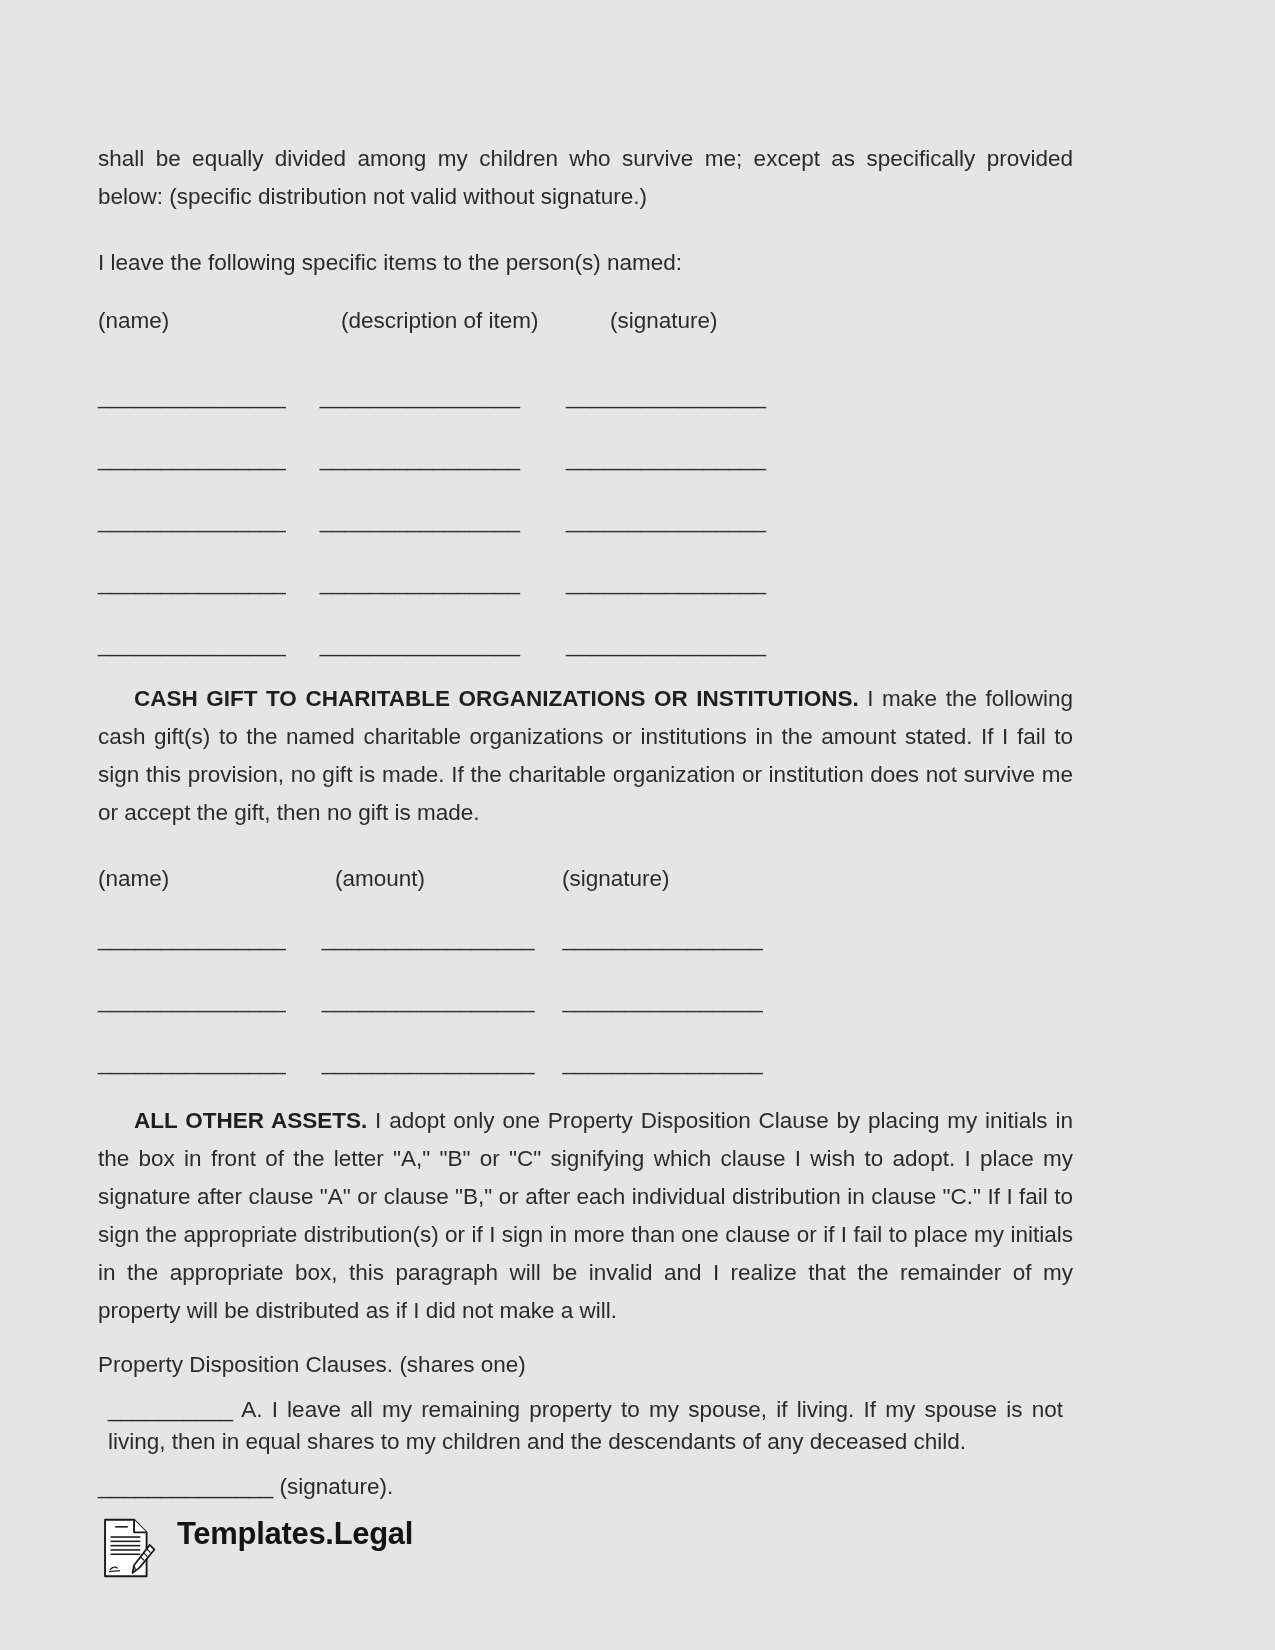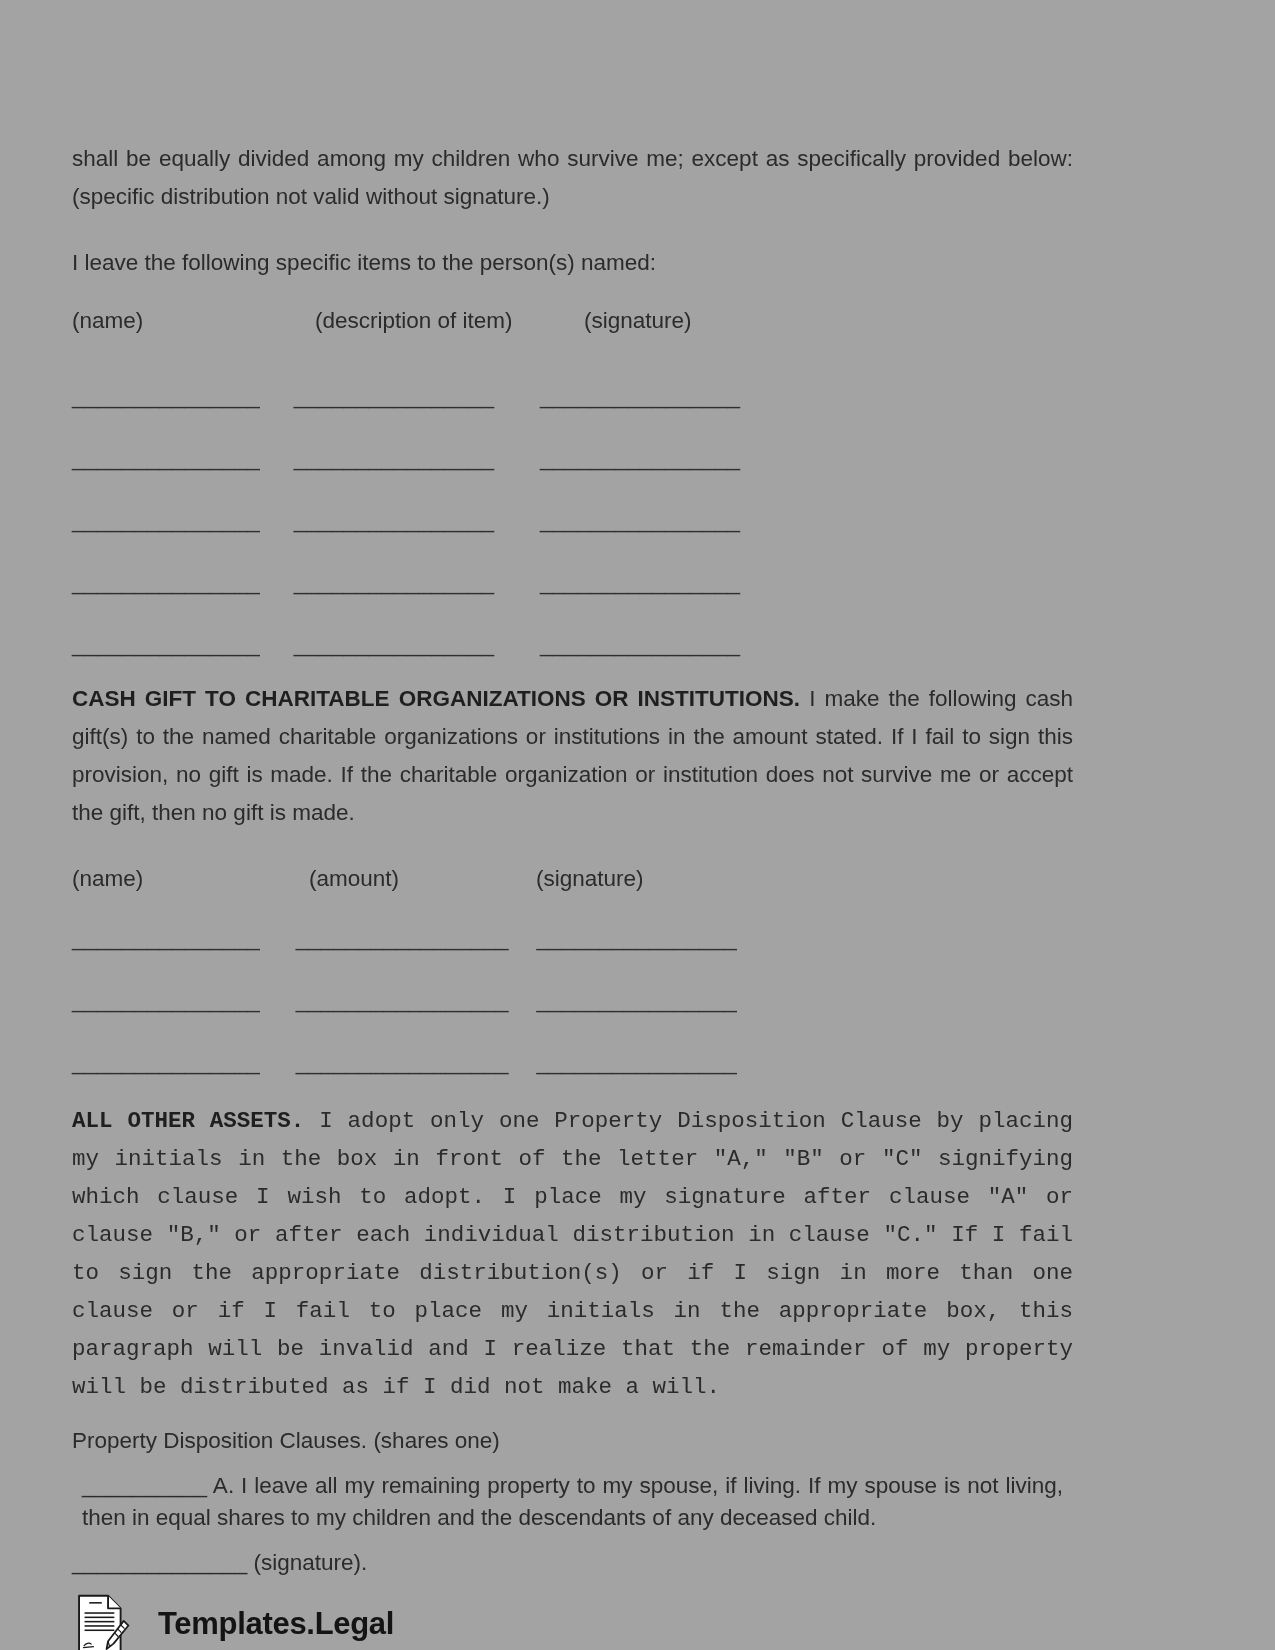--- a/index.html
+++ b/index.html
@@ -12,38 +12,39 @@
     height: 1650px;
     overflow: hidden;
     font-family: "Liberation Sans", sans-serif;
     color: #2b2b2b;
   }
   .page {
     position: relative;
     box-sizing: border-box;
     width: 1275px;
     height: 1650px;
-    padding: 140px 202px 0 72px;
-    background: #a3a3a3;
+    padding: 140px 202px 0 98px;
+    background: #e5e5e5;
   }
   .para {
     font-size: 22.5px;
     line-height: 38px;
     text-align: justify;
     margin: 0;
   }
   .lead-bold {
     font-weight: 700;
     color: #1f1f1f;
+    margin-left: 36px;
   }
   .mt-p2     { margin-top: 28px; }
   .mt-hdr1   { margin-top: 20px; }
   .mt-cash   { margin-top: 24px; }
   .mt-hdr2   { margin-top: 28px; }
-  .mt-assets { margin-top: 28px; font-family: Liberation Mono, monospace; }
+  .mt-assets { margin-top: 28px; }
   .mt-small  { margin-top: 16px; }
 
   .col-header {
     display: flex;
     font-size: 22.5px;
     line-height: 38px;
     white-space: nowrap;
     gap: 37px;
   }
   .col-header .h1c1 { width: 206px; }
@@ -74,22 +75,22 @@
     margin: 10px;
   }
   .sig-line {
     font-size: 22.5px;
     line-height: 38px;
     margin: 0;
   }
 
   .footer-brand {
     display: flex;
-    align-items: center;
-    gap: 28px;
+    align-items: flex-start;
+    gap: 21px;
     margin-top: 10px;
   }
   .brand-text {
     font-size: 31px;
     font-weight: 700;
     color: #141414;
     letter-spacing: -0.3px;
   }
   .brand-icon svg { display: block; }
 </style>

